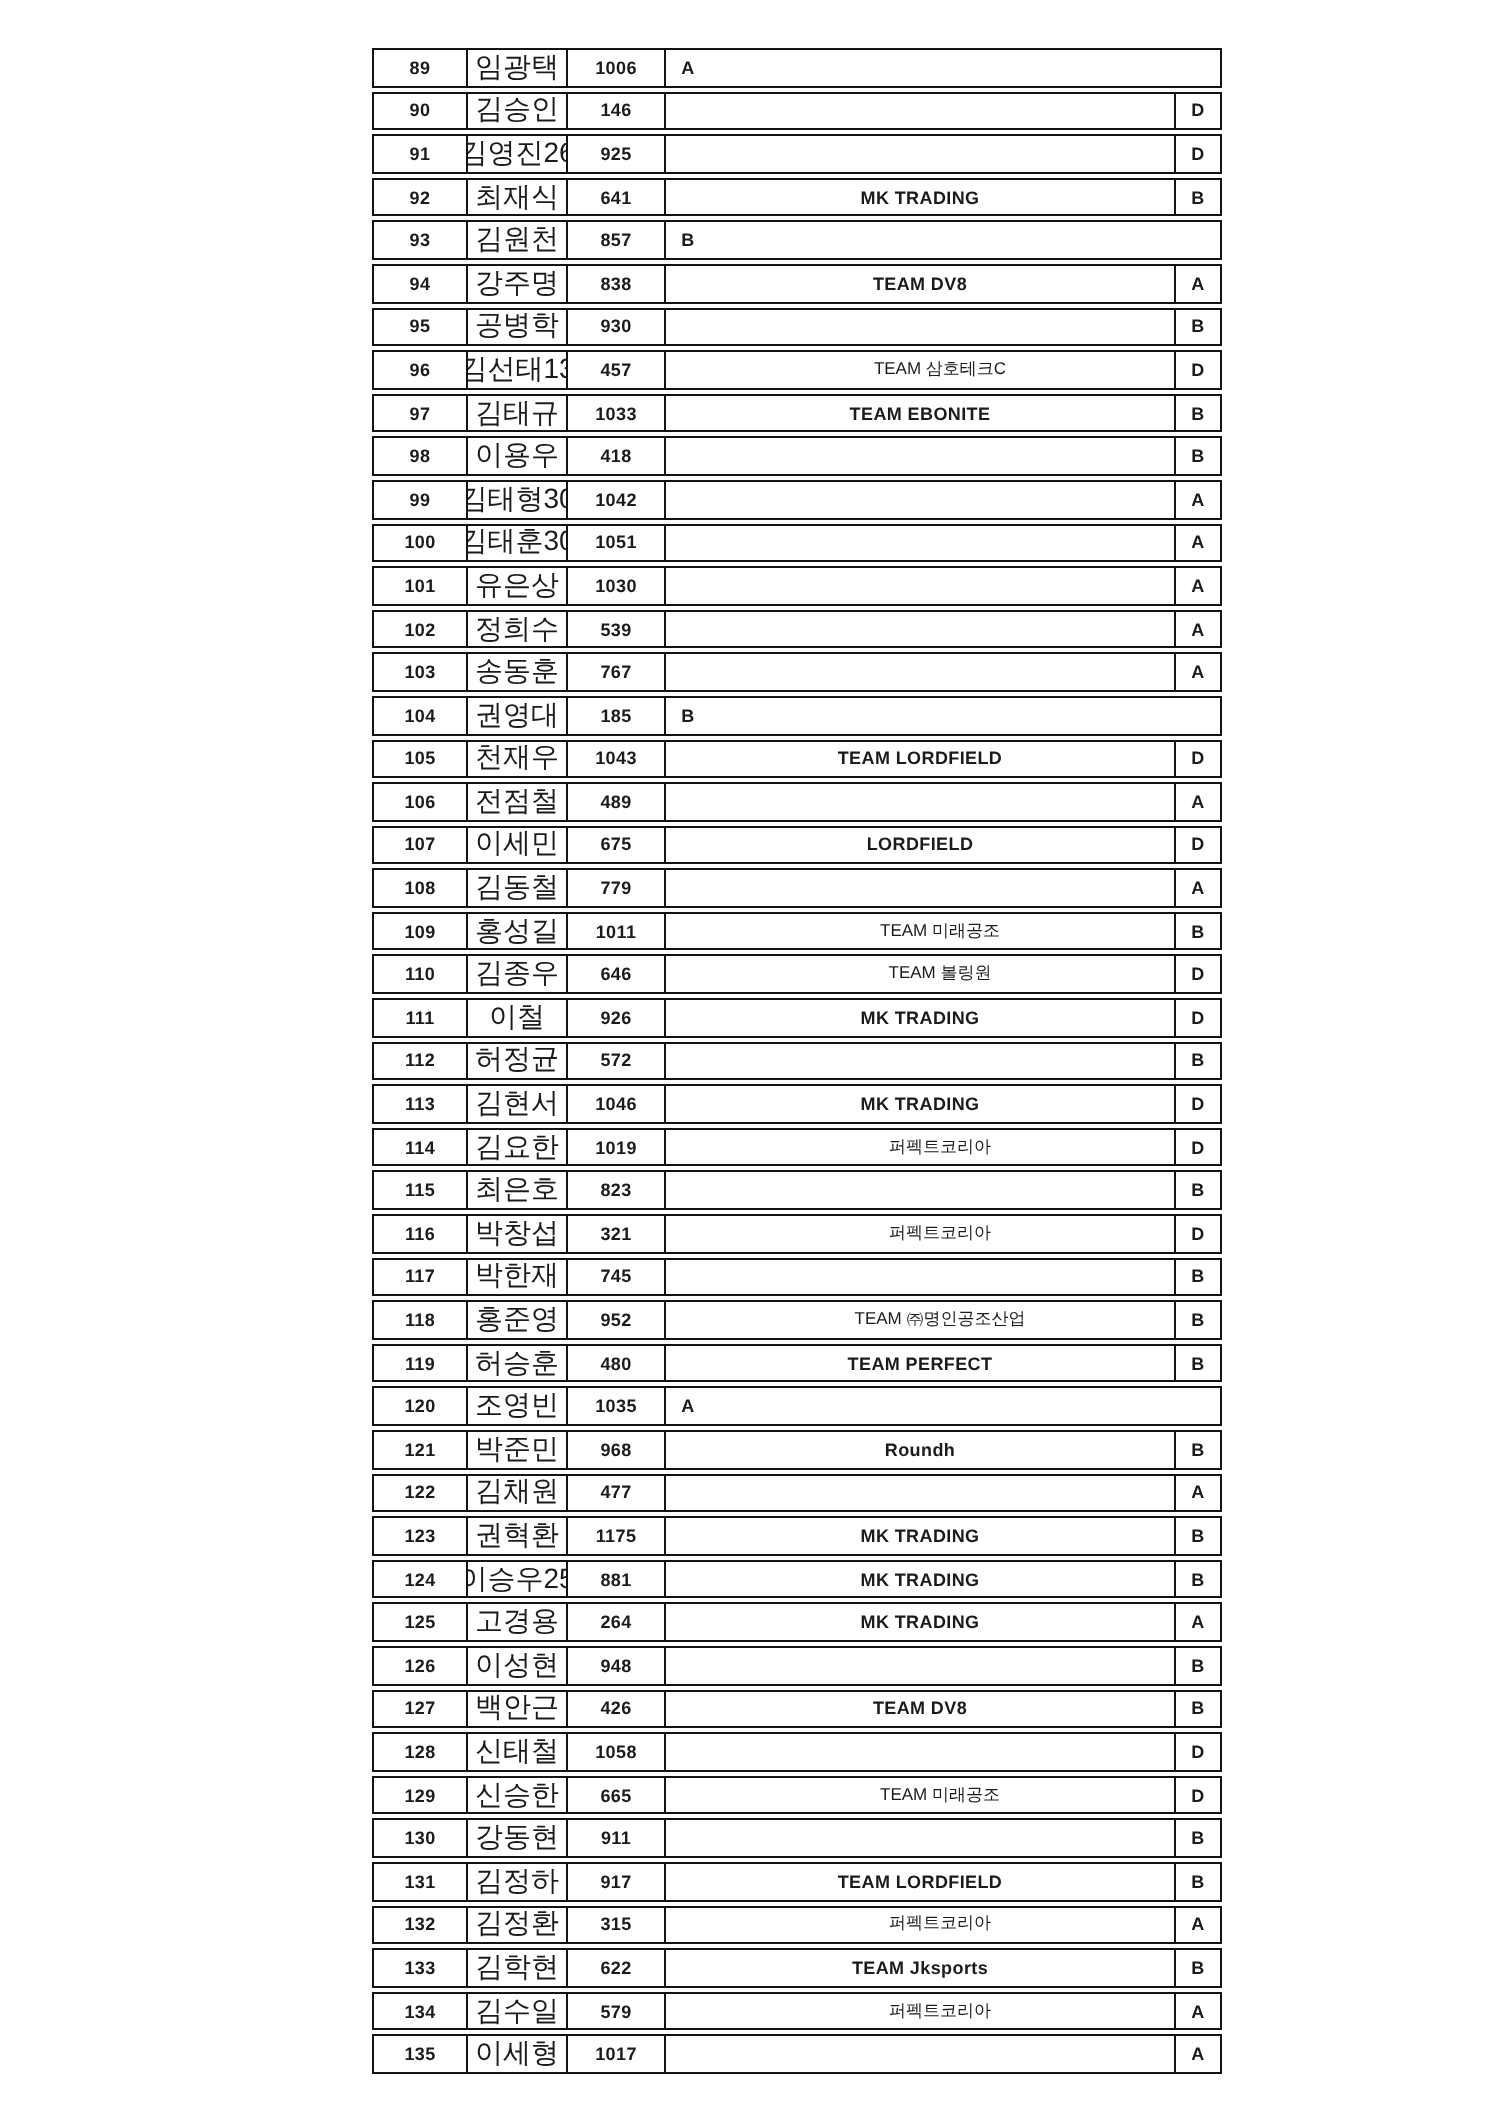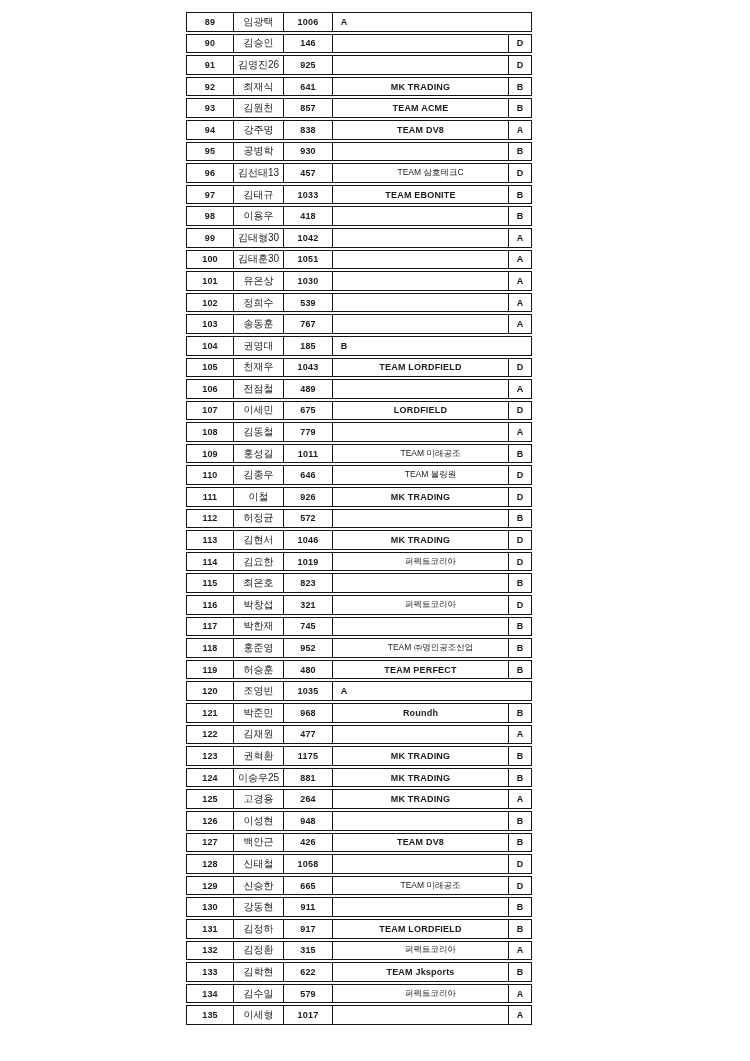--- a/index.html
+++ b/index.html
@@ -10,22 +10,22 @@
   body {
     position: relative;
     width: 750px;
     height: 1061px;
     font-family: "Liberation Sans", sans-serif;
     color: #1b1b1b;
   }
   .roster-table {
     position: absolute;
     left: 186px;
-    top: 12px;
-    width: 346px;
+    top: 24px;
+    width: 425px;
   }
   .row {
     display: flex;
     box-sizing: border-box;
     border: 1.5px solid #141414;
     height: 19.6px;
     margin-bottom: 2px;
     background: #ffffff;
     align-items: stretch;
   }
@@ -35,21 +35,21 @@
     align-items: center;
     justify-content: center;
     font-size: 9px;
     font-weight: 700;
     letter-spacing: 0.2px;
     white-space: nowrap;
     overflow: hidden;
     color: #1b1b1b;
   }
   .c-no    { width: 46px; }
-  .c-name  { width: 50px; border-left: 1.4px solid #141414; font-weight: 400; font-size: 10px; letter-spacing: 0; }
+  .c-name  { width: 50px; border-left: 1.4px solid #141414; font-weight: 400; font-size: 14px; letter-spacing: 0; }
   .c-num   { width: 49px; border-left: 1.4px solid #141414; }
   .c-team  { flex: 1;     border-left: 1.4px solid #141414; }
   .c-grade { width: 23px; border-left: 1.4px solid #141414; }
   .ko      { font-weight: 400; font-size: 8.5px; letter-spacing: 0; padding-left: 20px; }
 </style>
 </head>
 <body>
 
 <div class="roster-table">
     <div class="row">
@@ -76,21 +76,20 @@
       <div class="cell c-no">92</div>
       <div class="cell c-name">최재식</div>
       <div class="cell c-num">641</div>
       <div class="cell c-team">MK TRADING</div>
       <div class="cell c-grade">B</div>
     </div>
     <div class="row">
       <div class="cell c-no">93</div>
       <div class="cell c-name">김원천</div>
       <div class="cell c-num">857</div>
-      <div class="cell c-team">TEAM ACME</div>
       <div class="cell c-grade">B</div>
     </div>
     <div class="row">
       <div class="cell c-no">94</div>
       <div class="cell c-name">강주명</div>
       <div class="cell c-num">838</div>
       <div class="cell c-team">TEAM DV8</div>
       <div class="cell c-grade">A</div>
     </div>
     <div class="row">

